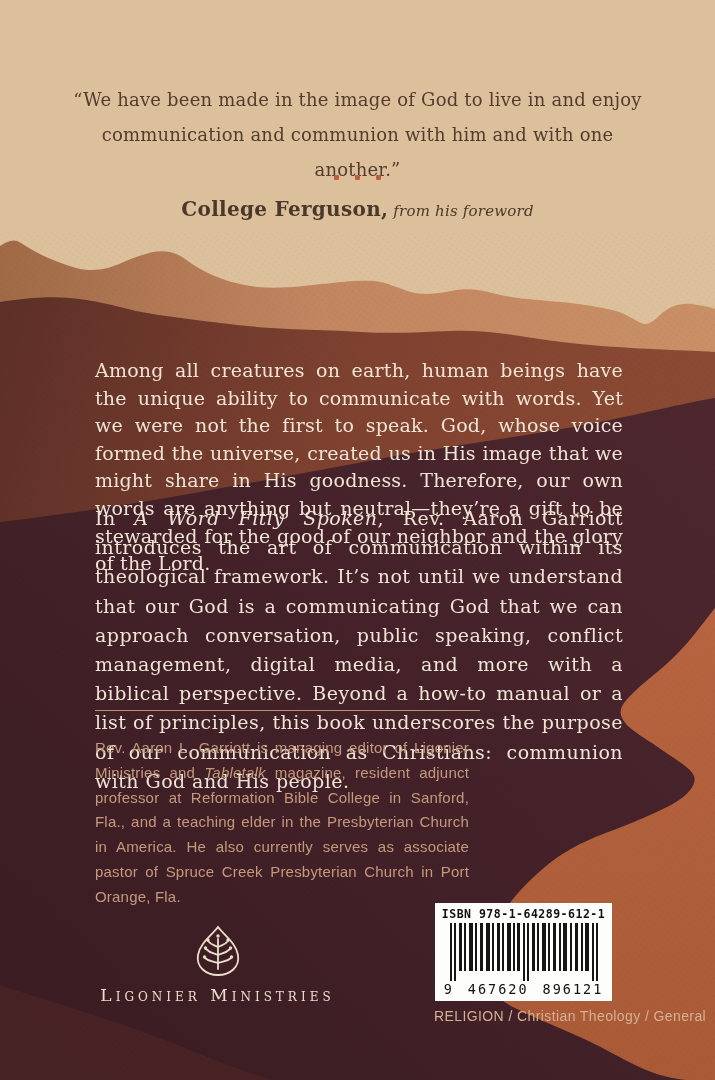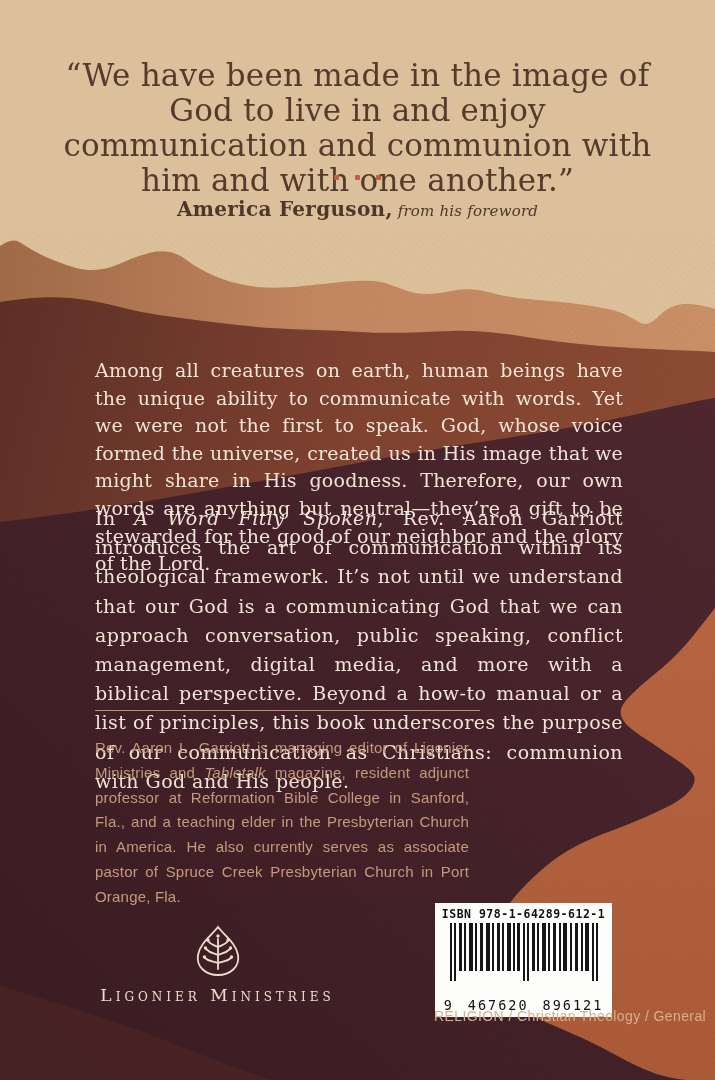--- a/index.html
+++ b/index.html
@@ -9,23 +9,23 @@
     margin:0 auto;
     overflow:hidden;
     background:#dcc09b;
     font-family:"DejaVu Serif", serif;
   }
   #bg{position:absolute;inset:0;width:715px;height:1080px;display:block;}
   .abs{position:absolute;}
 
   
   .quote{
-    left:58px;top:58px;width:599px;
+    left:58px;top:82px;width:599px;
     text-align:center;
-    font-size:31px;line-height:35px;
+    font-size:18px;line-height:35px;
     color:#533c2d;letter-spacing:.2px;
   }
   .dots{
     left:0;top:175px;width:715px;
     display:flex;justify-content:center;gap:16px;
   }
   .dots span{width:5px;height:5px;border-radius:1px;background:#c05f3d;display:block;}
   .attribution{
     left:0;top:197px;width:715px;text-align:center;color:#4c382a;
   }
@@ -57,21 +57,21 @@
   .publisher{left:75px;top:925px;width:285px;text-align:center;color:#ebdfc9;}
   .publisher .mark{display:block;margin:0 auto 8px auto;}
   .publisher .name{
     font-variant:small-caps;
     font-size:17px;letter-spacing:4px;
     color:#ebdfc9;white-space:nowrap;
   }
 
   
   .barcode{
-    left:435px;top:903px;width:177px;height:114px;
+    left:435px;top:903px;width:177px;height:98px;
     background:#fdfdfc;
     box-sizing:border-box;
     padding-top:4px;
   }
   .barcode .isbn{
     font-family:"DejaVu Sans Mono", monospace;
     font-size:11.5px;font-weight:700;letter-spacing:.5px;
     color:#111;text-align:center;white-space:nowrap;
   }
   .barcode svg{display:block;margin:2px auto 0 auto;}
@@ -149,21 +149,21 @@
 
   <div class="abs quote">“We have been made in the image of God to live in and enjoy communication and communion with him and with one another.”</div>
 
   <div class="abs dots">
     <span></span>
     <span></span>
     <span></span>
   </div>
 
   <div class="abs attribution">
-    <span class="name">America Ferguson,</span>
+    <span class="name">College Ferguson,</span>
     <span class="detail">from his foreword</span>
   </div>
 
   <div class="abs para para1">Among all creatures on earth, human beings have the unique ability to communicate with words. Yet we were not the first to speak. God, whose voice formed the universe, created us in His image that we might share in His goodness. Therefore, our own words are anything but neutral—they’re a gift to be stewarded for the good of our neighbor and the glory of the Lord.</div>
 
   <div class="abs para para2"><span>In </span><i>A Word Fitly Spoken</i><span>, Rev. Aaron Garriott introduces the art of communication within its theological framework. It’s not until we understand that our God is a communicating God that we can approach conversation, public speaking, conflict management, digital media, and more with a biblical perspective. Beyond a how-to manual or a list of principles, this book underscores the purpose of our communication as Christians: communion with God and His people.</span></div>
 
   <div class="abs divider"></div>
 
   <div class="abs bio"><span>Rev. Aaron L. Garriott is managing editor of Ligonier Ministries and </span><i>Tabletalk</i><span> magazine, resident adjunct professor at Reformation Bible College in Sanford, Fla., and a teaching elder in the Presbyterian Church in America. He also currently serves as associate pastor of Spruce Creek Presbyterian Church in Port Orange, Fla.</span></div>

